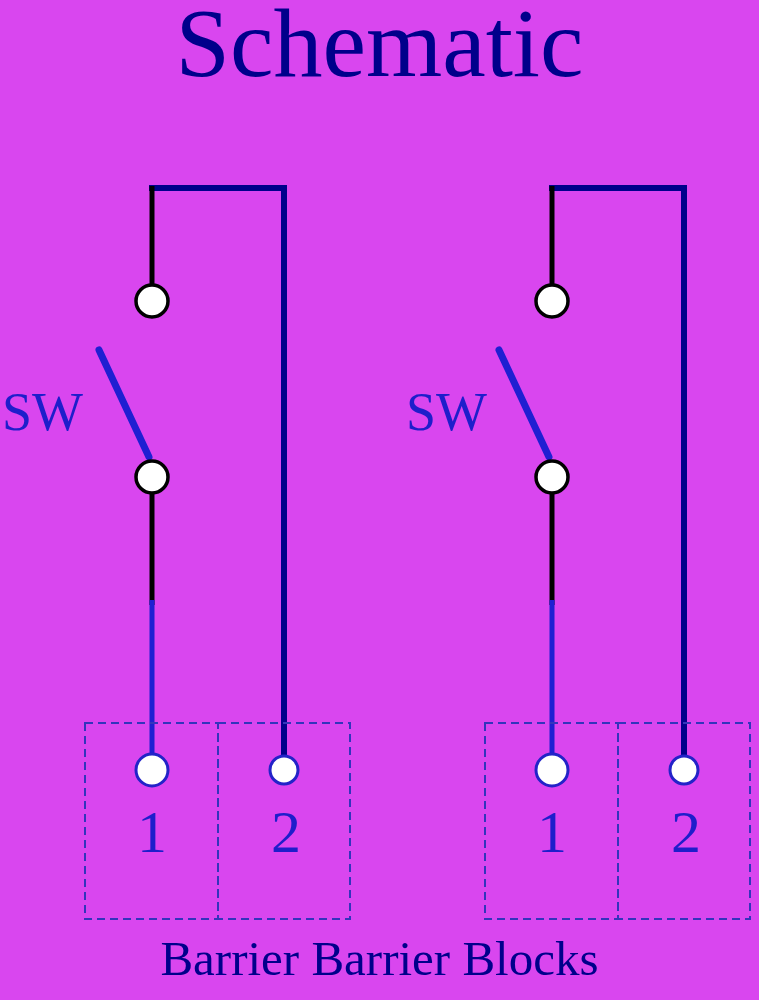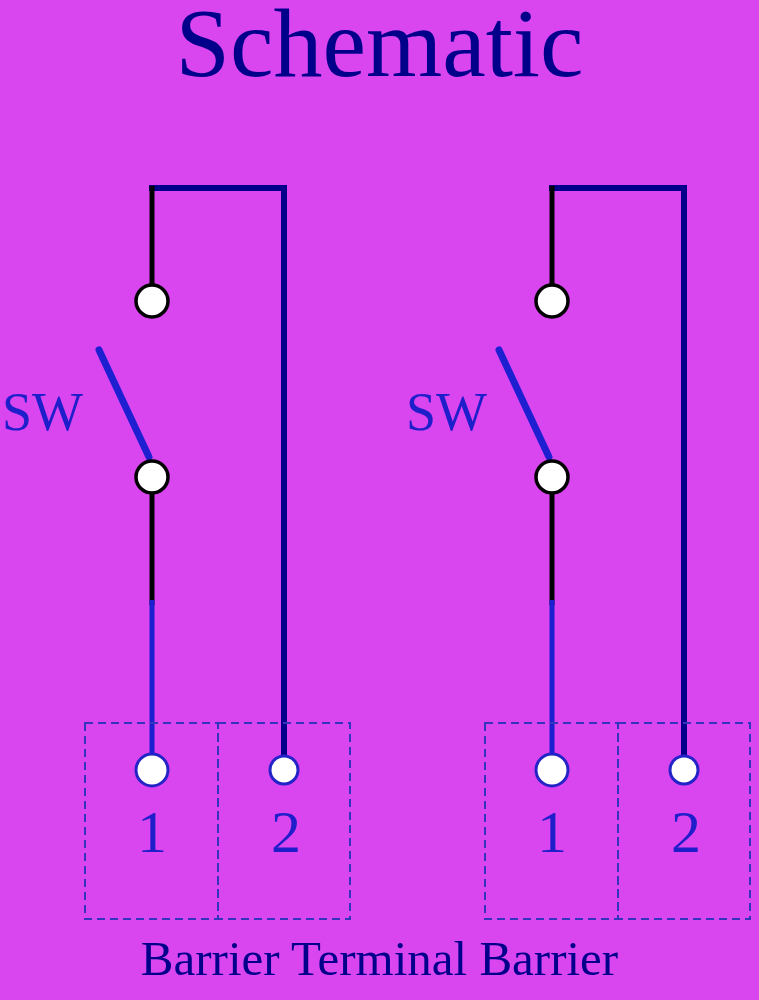--- a/index.html
+++ b/index.html
@@ -81,15 +81,15 @@
       <rect class="tbox" x="618" y="723" width="132" height="196"></rect>
 
       <circle class="node-blue" cx="552" cy="770" r="16"></circle>
       <circle class="node-blue" cx="684" cy="770" r="14"></circle>
 
       <text class="svg-label" x="552" y="852" font-size="60" text-anchor="middle">1</text>
       <text class="svg-label" x="686" y="852" font-size="60" text-anchor="middle">2</text>
     </g>
   </svg>
 
-  <div class="caption">Barrier Terminal Barrier</div>
+  <div class="caption">Barrier Barrier Blocks</div>
 
 </div>
 
 </body></html>

